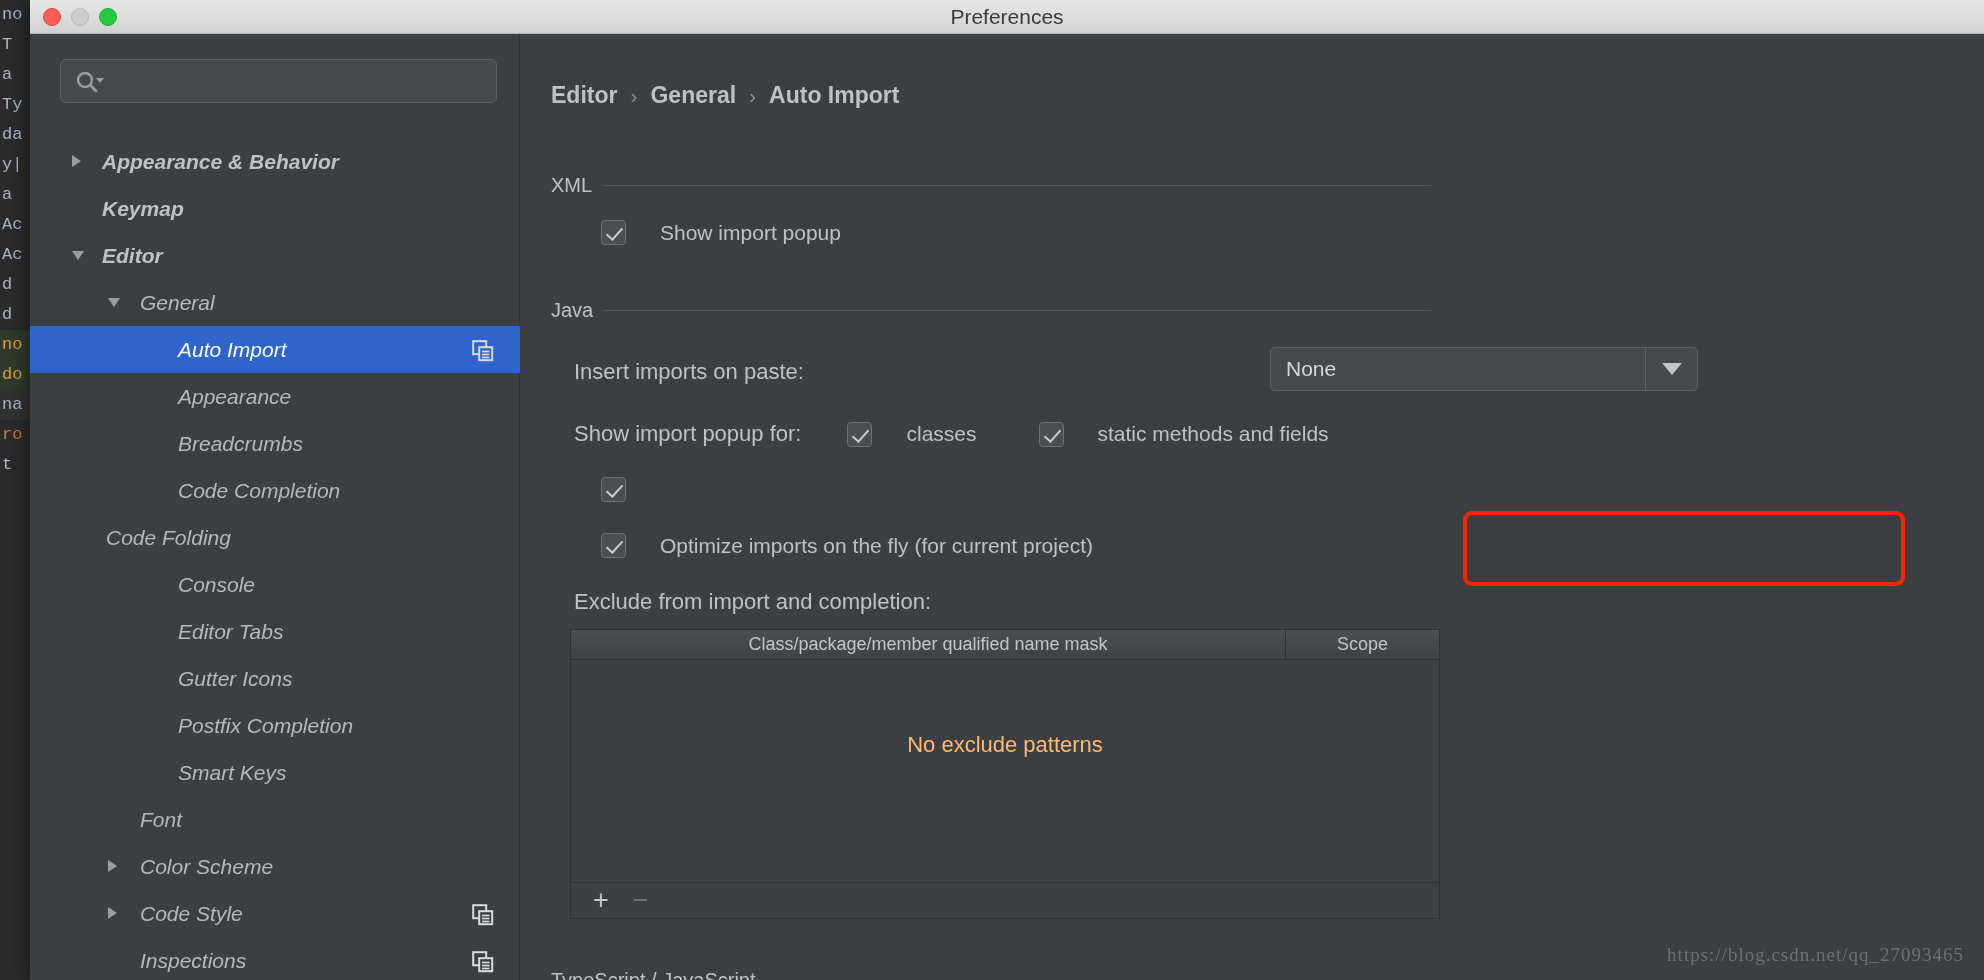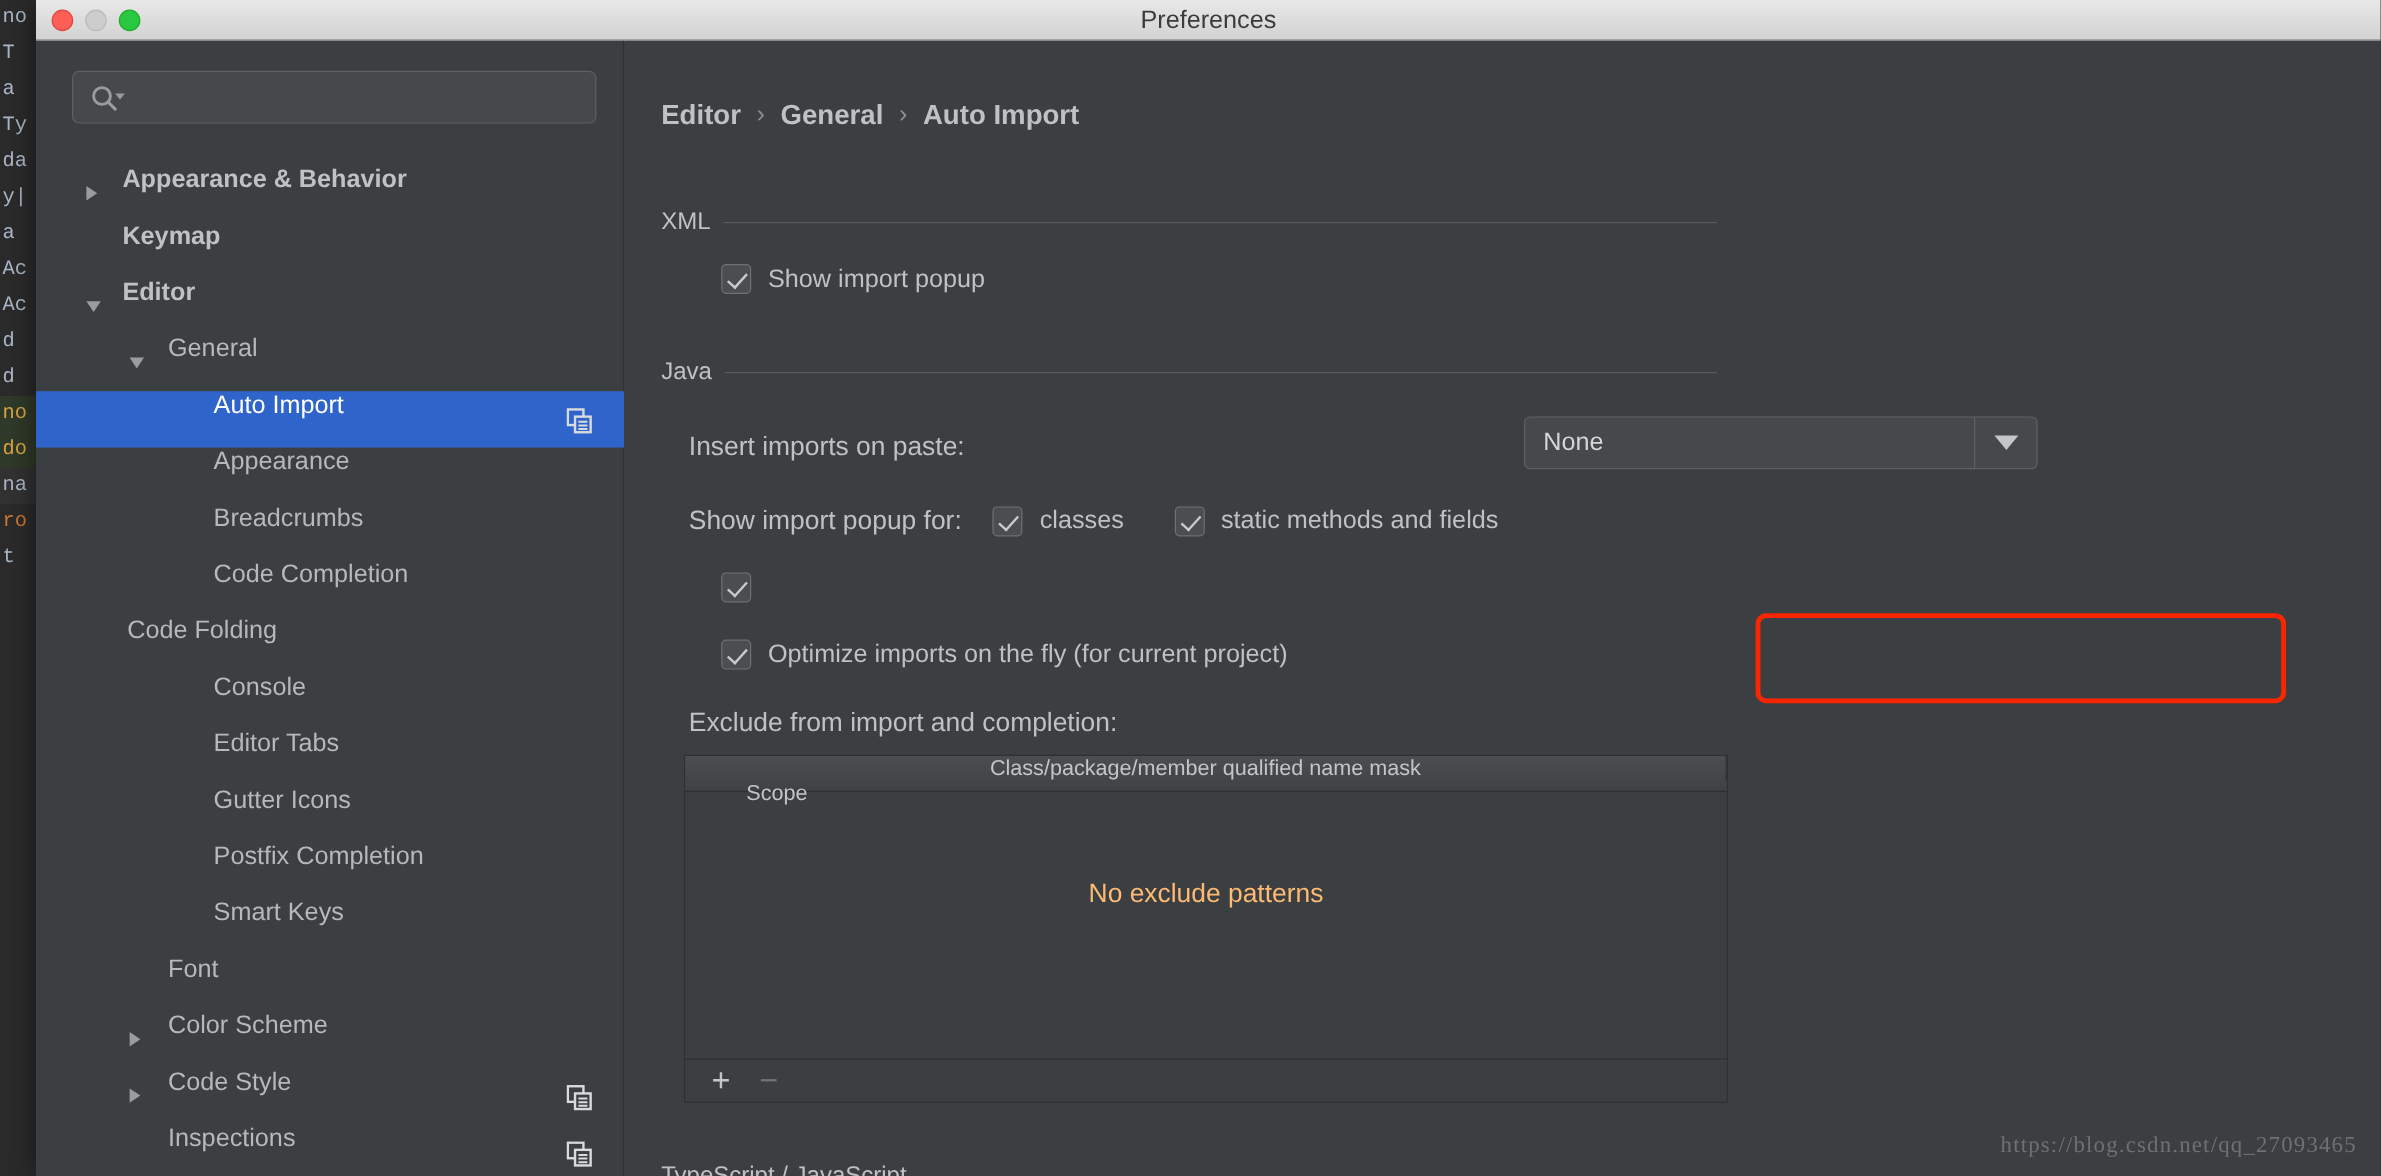--- a/index.html
+++ b/index.html
@@ -63,22 +63,22 @@
   }
   #search-icon { position:absolute; left:14px; top:10px; }
   #search-input {
     position:absolute; left:56px; top:0; right:8px; height:44px;
     background:transparent; border:none; outline:none;
     color:#c8cbcd; font-size:18px; font-family:"Liberation Sans", sans-serif;
   }
 
   #tree { position:absolute; left:0; top:104px; width:490px; }
   .tree-row {
-    position:relative; height:47px; display:flex; align-items:flex-start;
-    cursor:default; white-space:nowrap;
+    position:relative; height:47px; display:flex; align-items:center;
+    cursor:default; white-space:nowrap;font-style:italic;
   }
   .tree-row.selected { background:#2f65ca; }
   .tree-label { font-size:21px; color:#b6b9bb; }
   .tree-row.bold .tree-label { font-weight:bold; color:#bfc2c4; }
   .tree-row.selected .tree-label { color:#ffffff; }
   .twisty { position:absolute; width:0; height:0; }
   .twisty.collapsed {
     border-left:9px solid #9a9d9f;
     border-top:6px solid transparent; border-bottom:6px solid transparent;
   }
@@ -95,21 +95,21 @@
     position:absolute; left:30px; top:48px;
     font-size:23px; font-weight:bold; color:#bfc2c4;
     display:flex; align-items:center; gap:13px;
   }
   #breadcrumb .sep { color:#8d9193; font-weight:normal; font-size:21px; }
 
   .section { position:absolute; left:30px; width:880px; display:flex; align-items:center; gap:11px; }
   .section .sec-label { font-size:20px; color:#bfc2c4; white-space:nowrap; }
   .section .sec-rule { flex:1; height:1px; background:#555859; }
 
-  .row { position:absolute; display:flex; align-items:center; }
+  .row { position:absolute; display:flex; align-items:center;gap:20px; }
   .chk {
     width:25px; height:25px; border-radius:4px;
     background:#4a4e50; border:1px solid #6d7173;
     position:relative; flex:none;
   }
   .chk::after {
     content:""; position:absolute; left:8px; top:3px;
     width:7px; height:14px; border:solid #c8cbcd;
     border-width:0 2.6px 2.6px 0; transform:rotate(42deg);
   }
@@ -133,21 +133,21 @@
     width:0; height:0;
     border-left:10px solid transparent; border-right:10px solid transparent;
     border-top:12px solid #c3c6c8;
   }
 
   
   #table-wrap {
     position:absolute; left:49px; top:595px; width:870px; height:290px;
     border:1px solid #2e3131; background:#3c3f41;
   }
-  #table-head { display:flex; height:30px; background:linear-gradient(#4a4e50,#3e4244); border-bottom:1px solid #2e3131;flex-direction:column; }
+  #table-head { display:flex; height:30px; background:linear-gradient(#4a4e50,#3e4244); border-bottom:1px solid #2e3131; }
   .th { font-size:18px; color:#c3c6c8; display:flex; align-items:center; justify-content:center; }
   .th.mask { flex:1; border-right:1px solid #2e3131; }
   .th.scope { width:153px; }
   #table-body {
     height:223px; display:flex; align-items:flex-start; justify-content:center;
     padding-top:72px; border-bottom:1px solid #2e3131;
   }
   #table-empty { font-size:22px; color:#fdba74; }
   #table-toolbar { height:35px; display:flex; align-items:center; padding-left:22px; gap:24px; }
   .tbtn { font-size:27px; line-height:27px; color:#c3c6c8; font-family:"Liberation Sans", sans-serif; }

